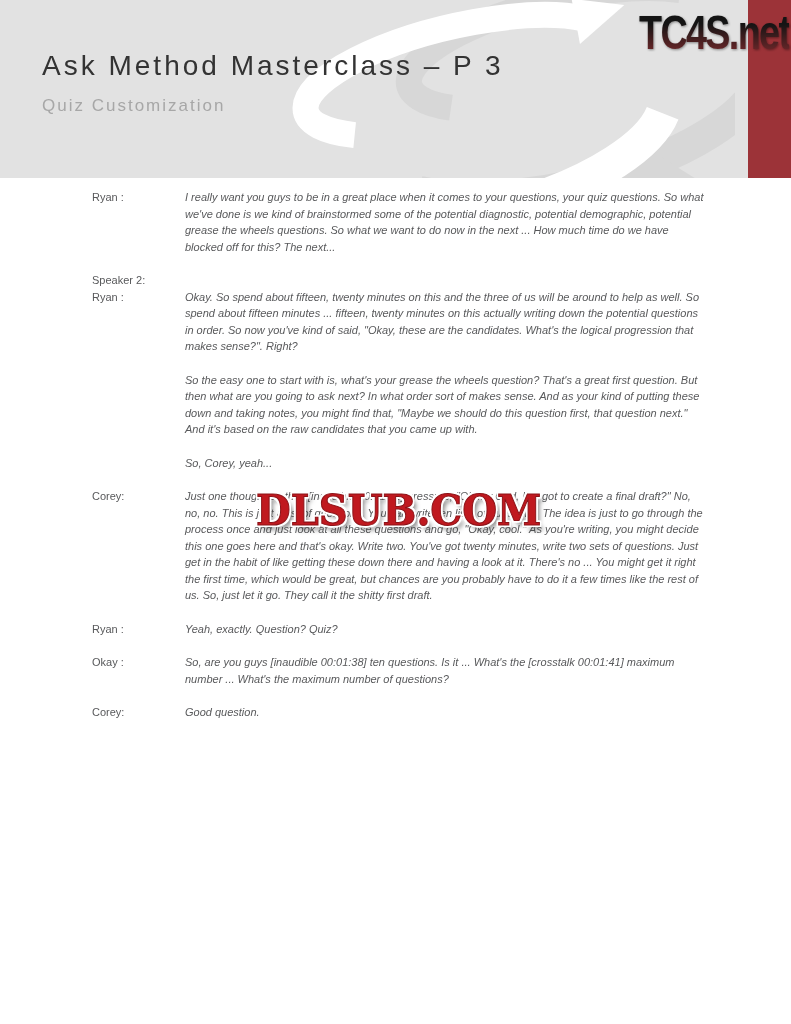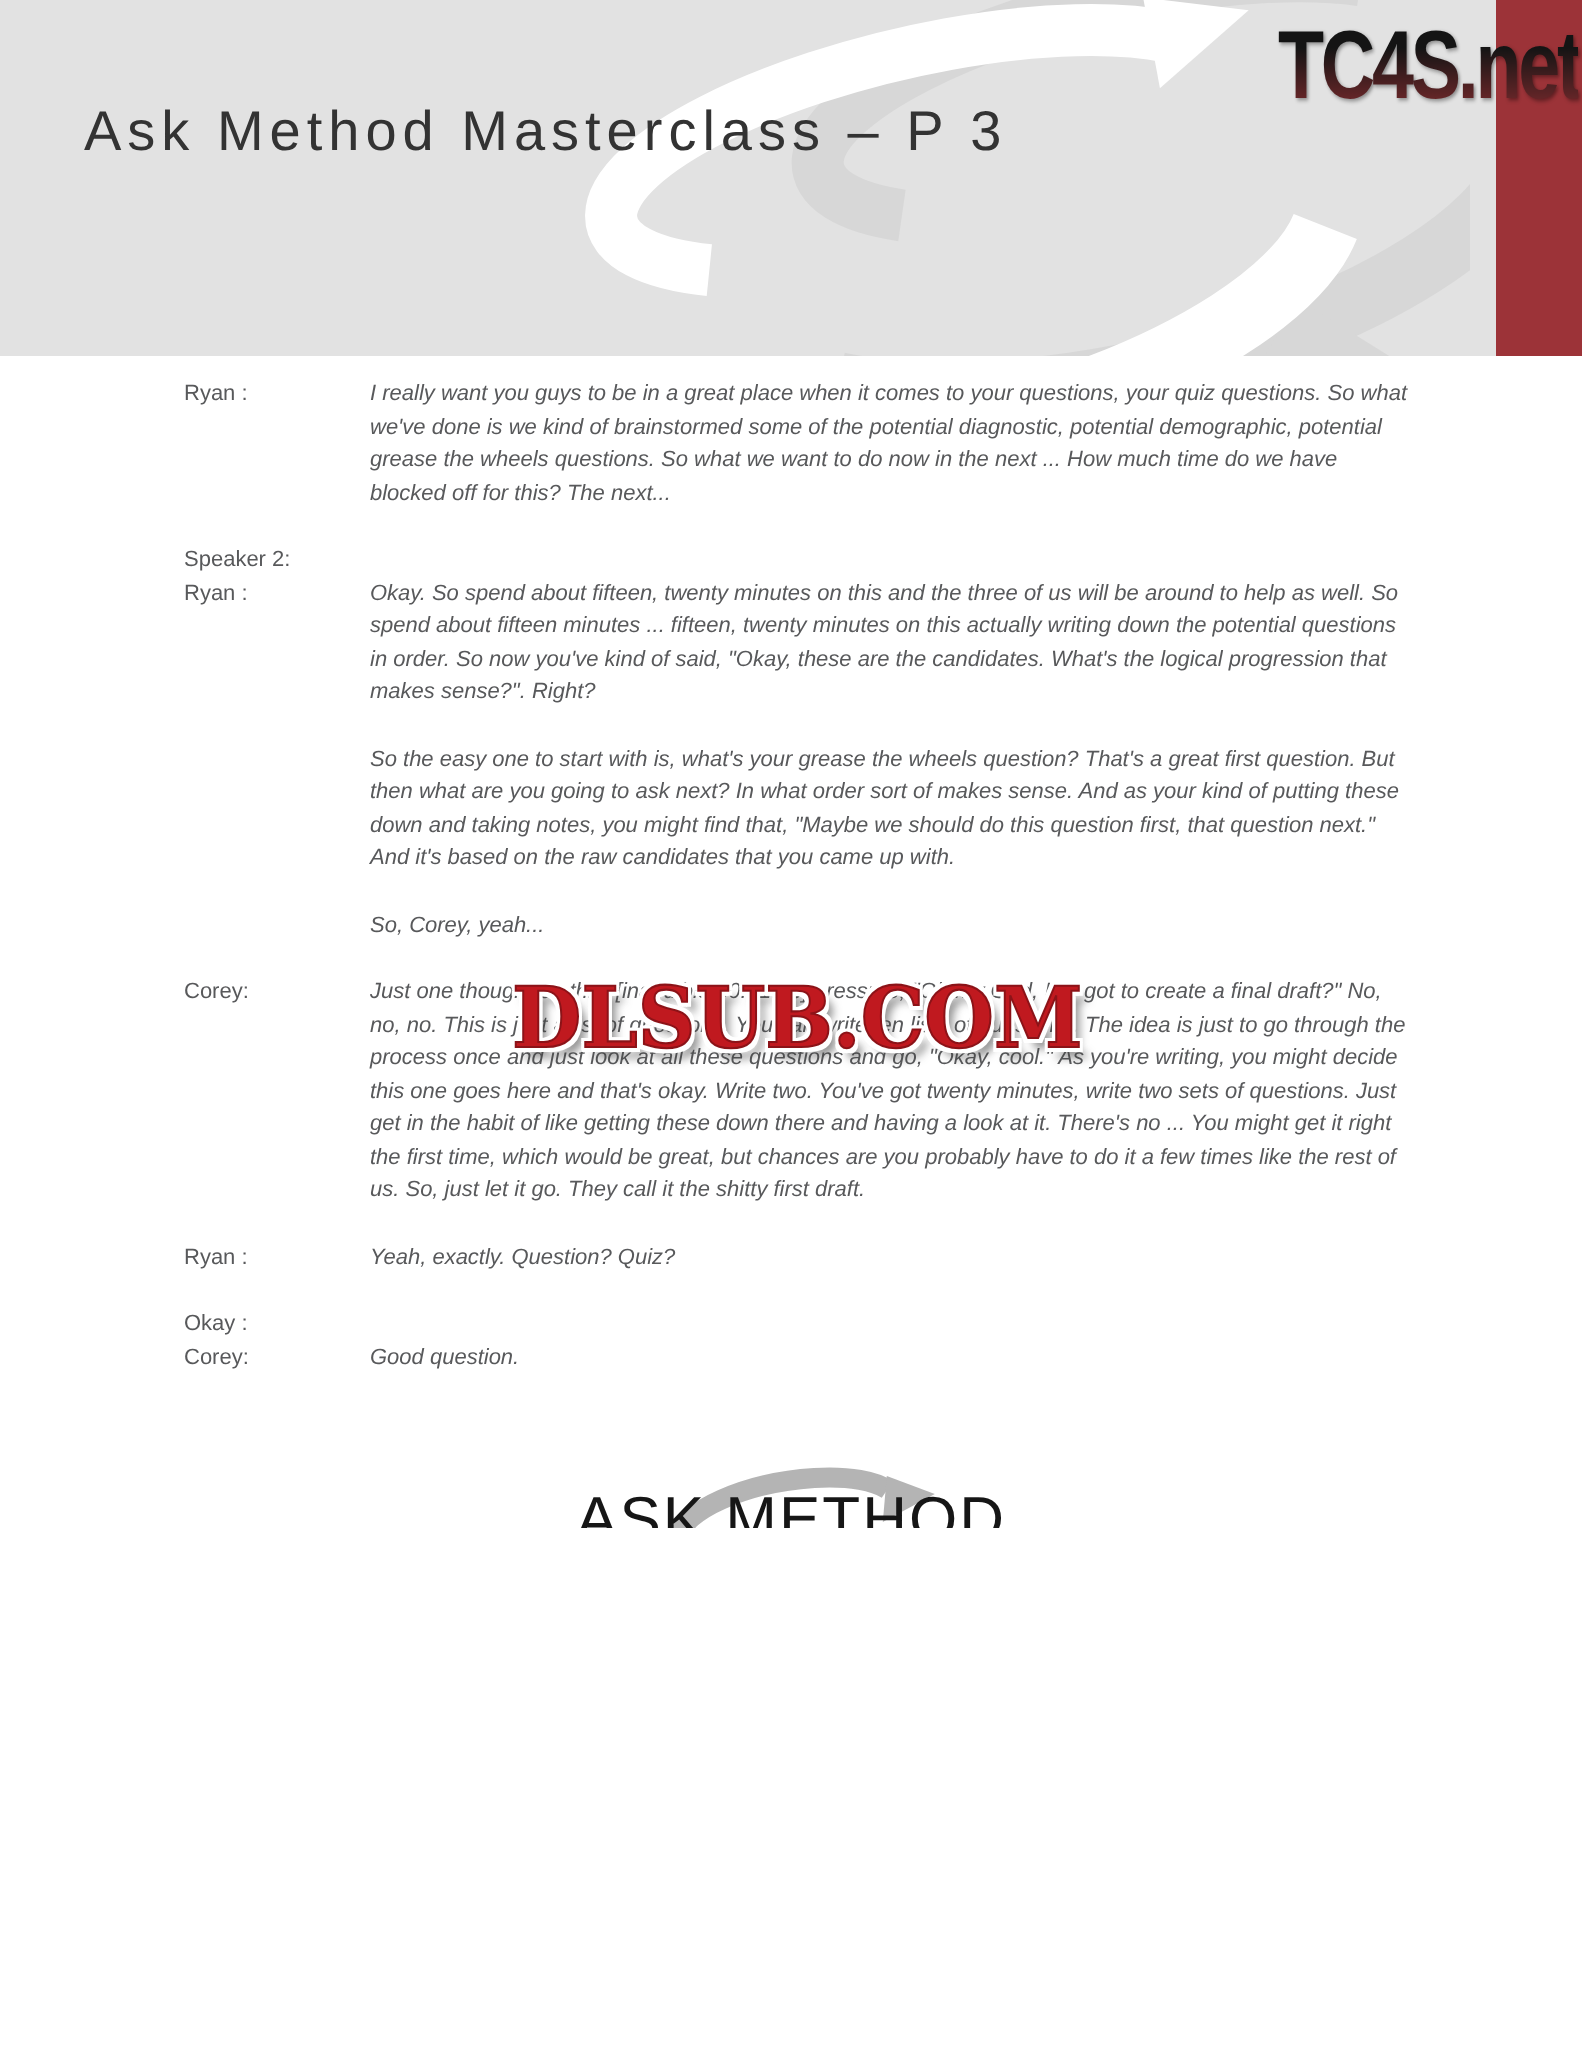--- a/index.html
+++ b/index.html
@@ -195,20 +195,21 @@
 
         <g fill="none" stroke="#ffffff">
           <path d="M 90 132 A 160 50 0 1 1 340 70" stroke-width="26"></path>
           <path d="M 35 208 A 205 78 0 0 0 395 180" stroke-width="34"></path>
           <path d="M 255 232 L 308 284" stroke-width="42"></path>
         </g>
         <polygon points="332,48 382,66 330,94" fill="#ffffff"></polygon>
       </g>
     </svg>
     <div class="page-title">Ask Method Masterclass – P 3</div>
+    <div class="page-subtitle">Quiz Customization</div>
     <div class="red-bar"></div>
   </div>
 
   <div class="wm-tc4s">TC4S.net</div>
 
   <div class="transcript">
 
     <div class="entry">
       <div class="speaker">Ryan :</div>
       <div class="content">
@@ -238,20 +239,23 @@
 
     <div class="entry">
       <div class="speaker">Ryan :</div>
       <div class="content">
         <p>Yeah, exactly. Question? Quiz?</p>
       </div>
     </div>
 
     <div class="entry">
       <div class="speaker">Okay :</div>
+      <div class="content">
+        <p>So, are you guys [inaudible 00:01:38] ten questions. Is it ... What's the [crosstalk 00:01:41] maximum number ... What's the maximum number of questions?</p>
+      </div>
     </div>
 
     <div class="entry">
       <div class="speaker">Corey:</div>
       <div class="content">
         <p>Good question.</p>
       </div>
     </div>
 
   </div>

